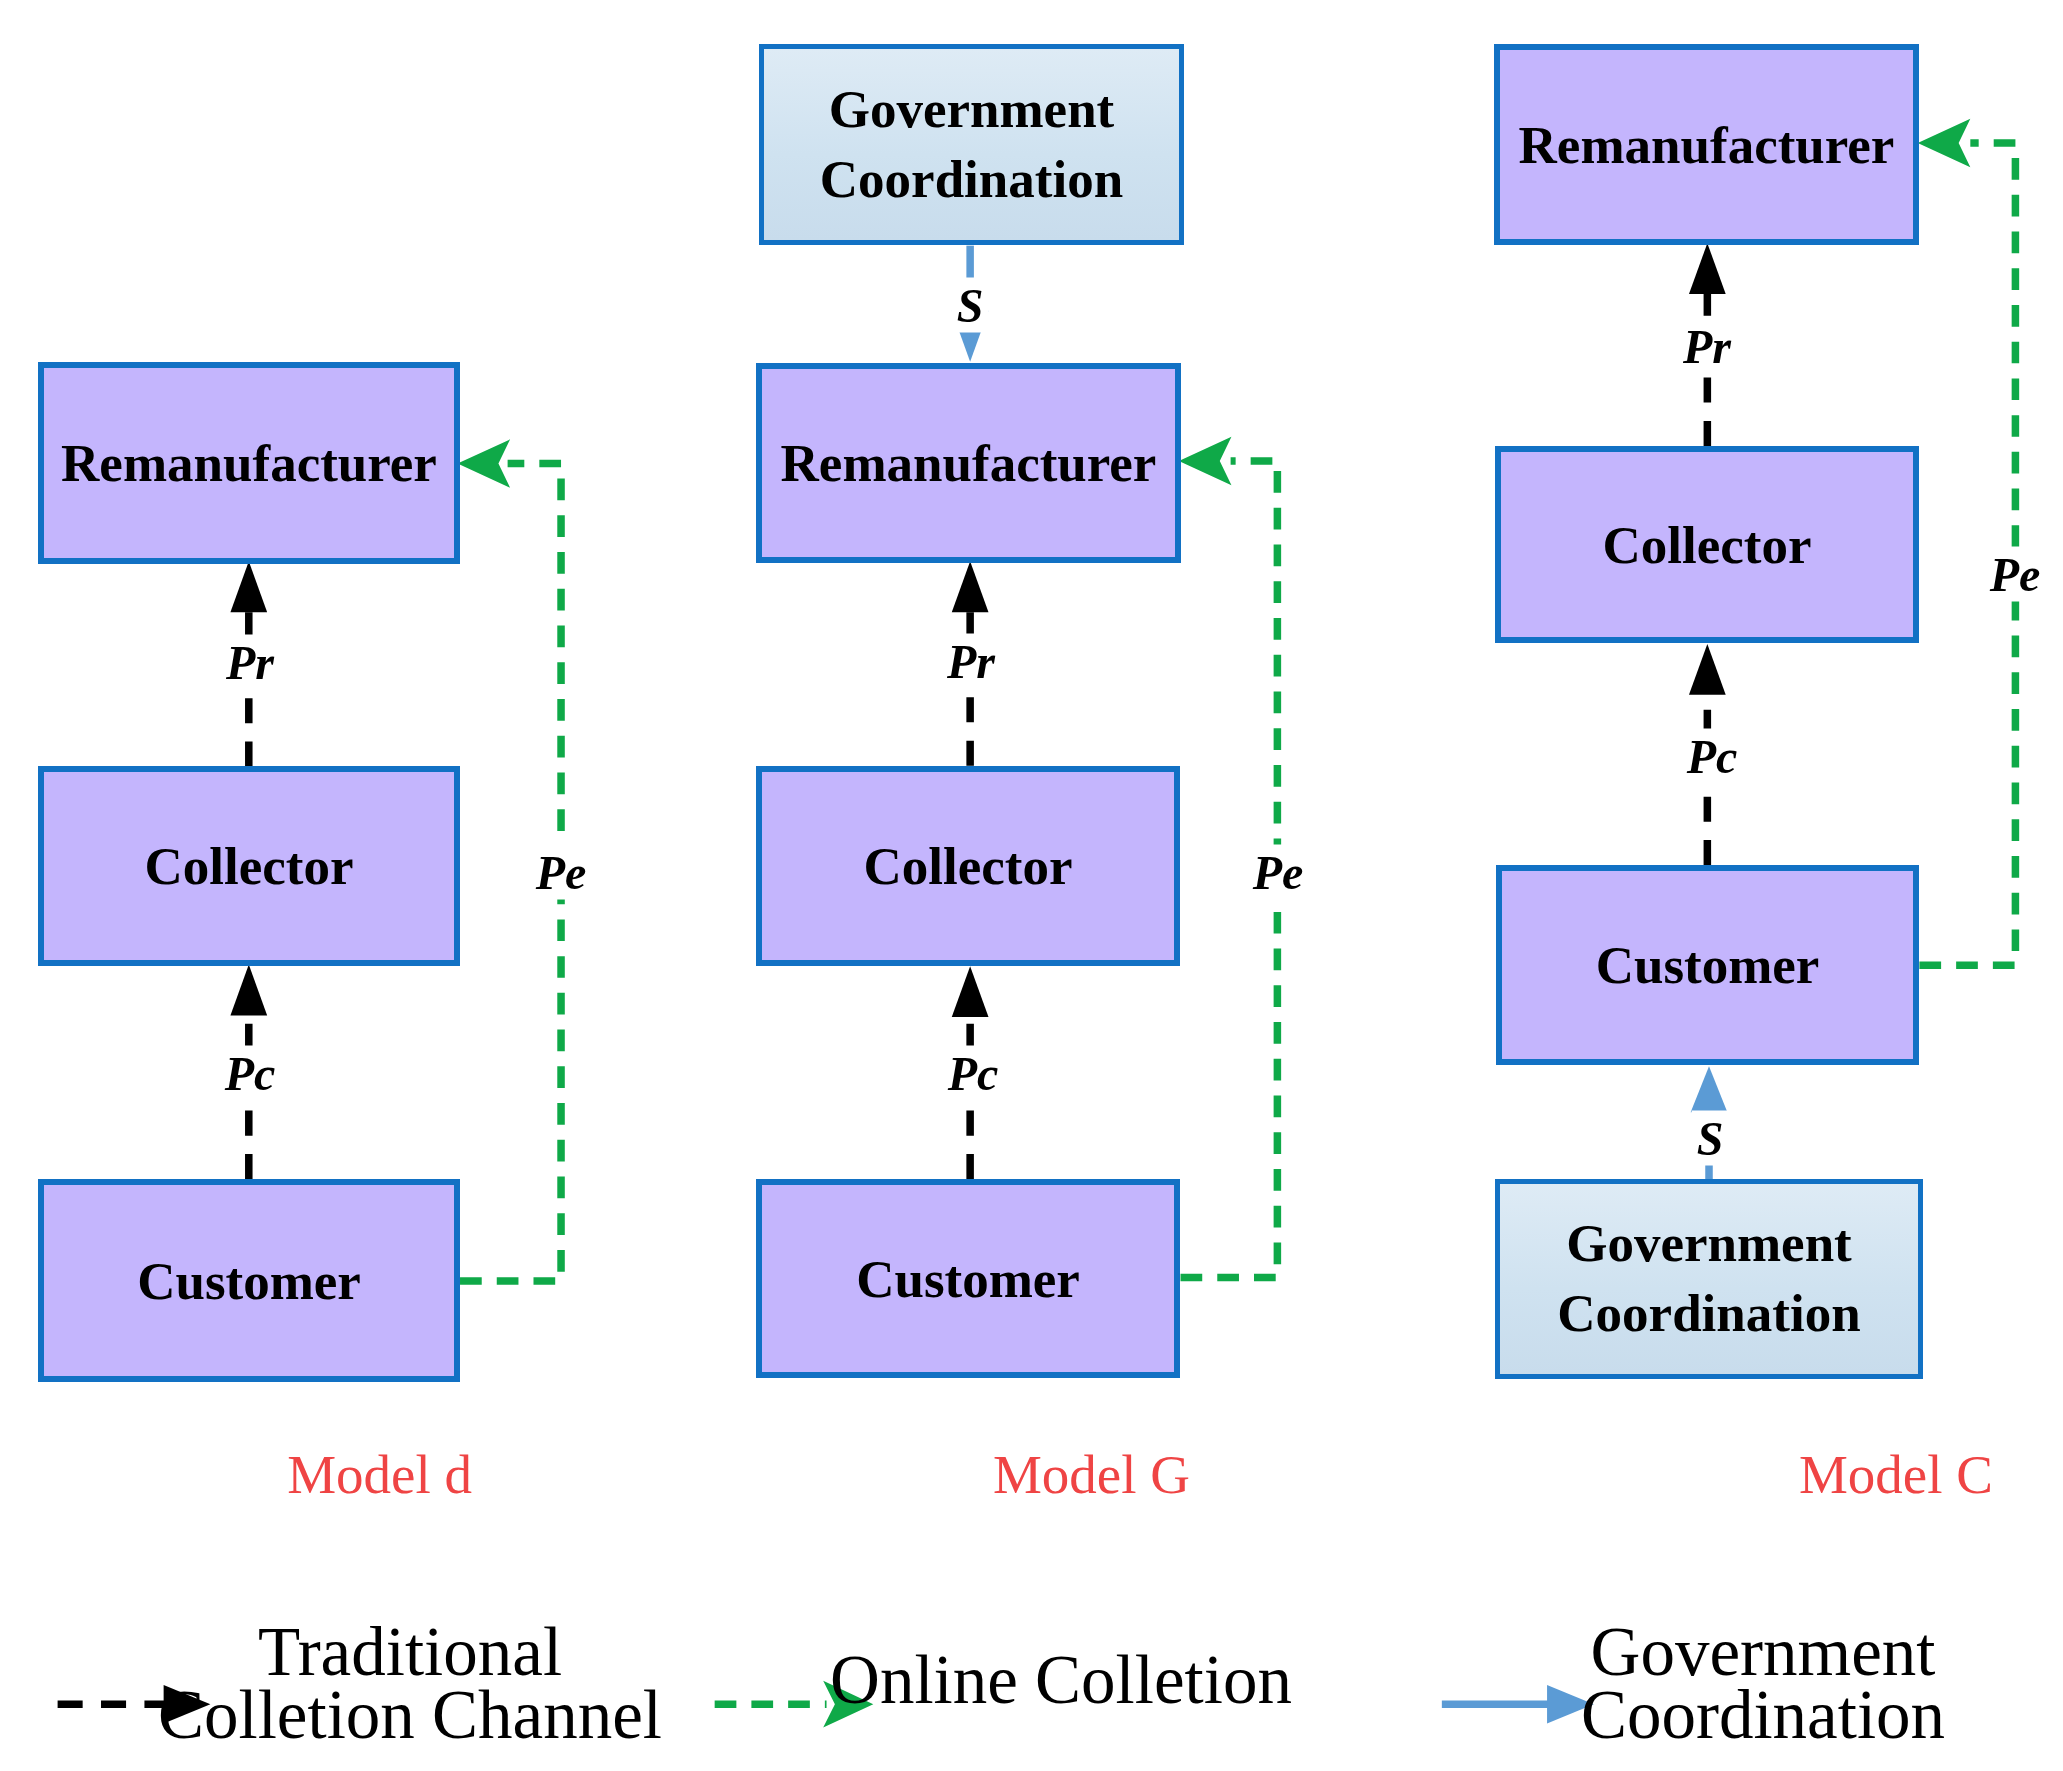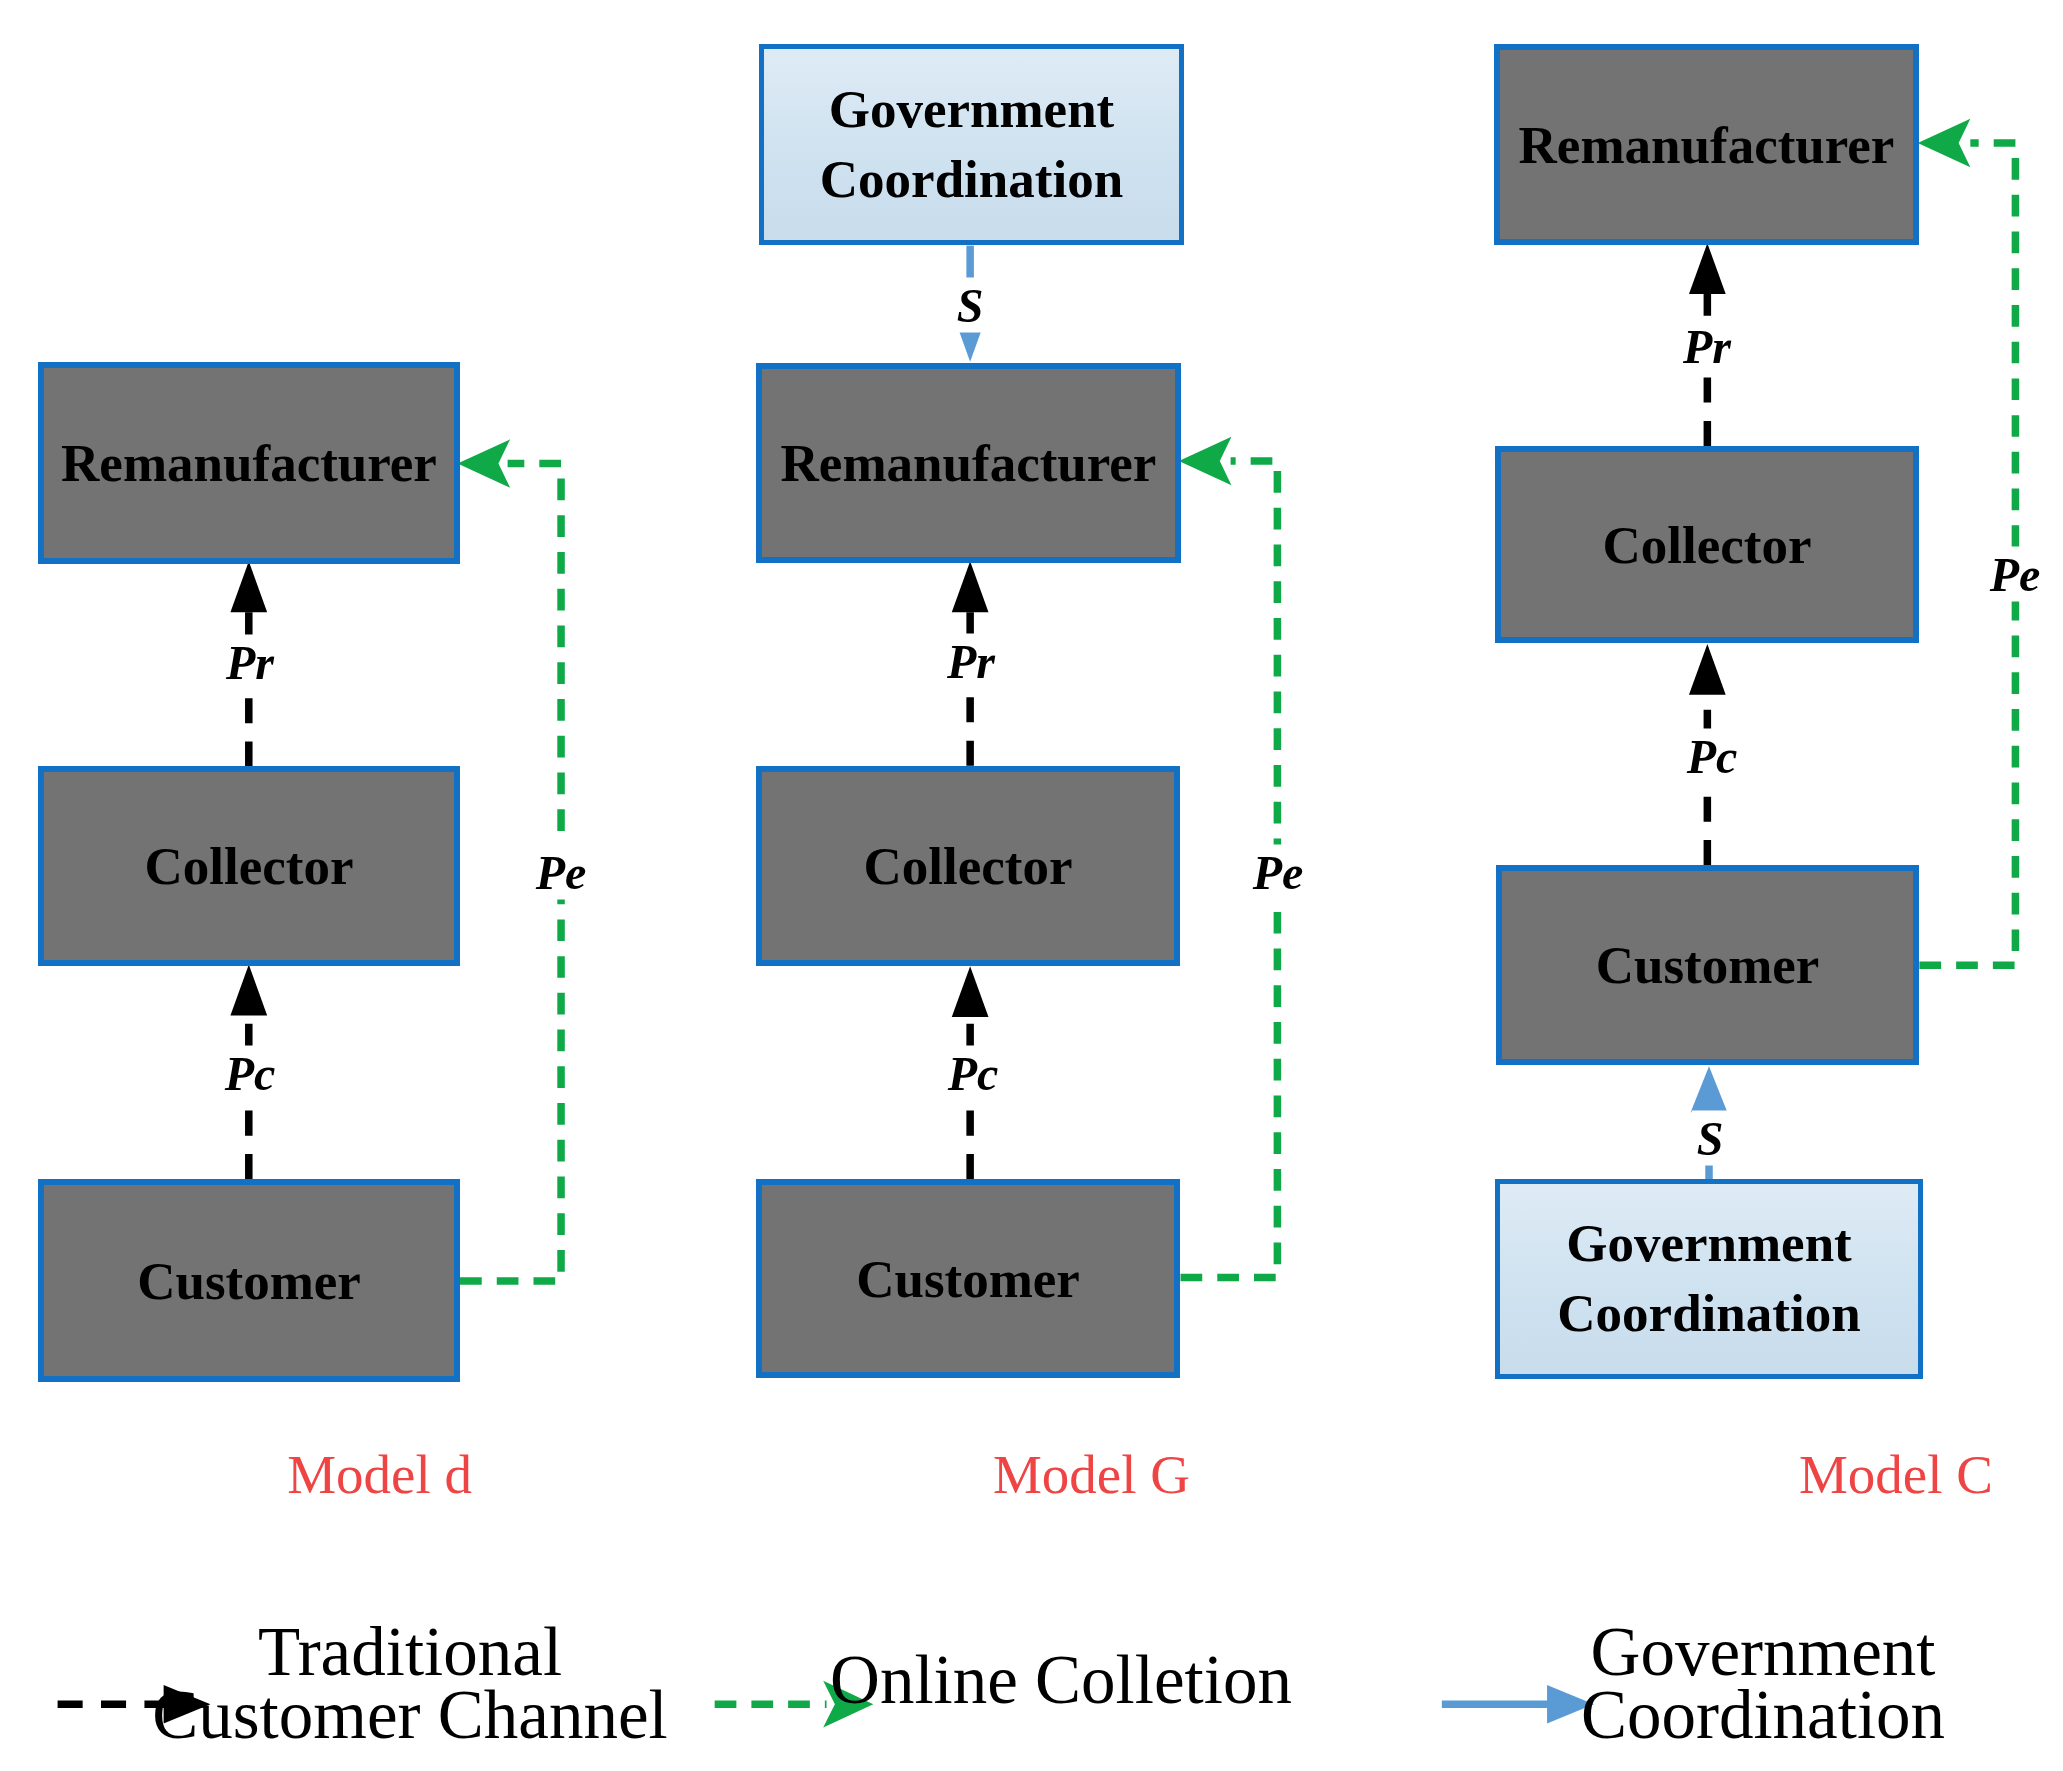--- a/index.html
+++ b/index.html
@@ -15,21 +15,21 @@
   .dash-green{stroke:#0FA948;stroke-width:9;stroke-dasharray:26 18;fill:none;}
   .solid-blue{stroke:#5B9BD5;stroke-width:9;fill:none;}
   .head-black{fill:#000000;stroke:none;}
   .head-green{fill:#0FA948;stroke:none;}
   .head-blue{fill:#5B9BD5;stroke:none;}
 
   .box{
     position:absolute;
     box-sizing:border-box;
     border:6.7px solid #1271C4;
-    background:#737373;
+    background:#c4b5fd;
     display:flex;
     align-items:center;
     justify-content:center;
     text-align:center;
     font-weight:bold;
     font-size:53px;
     color:#000;
   }
   .box.gov{
     border-width:5px;
@@ -182,21 +182,21 @@
     <span>Coordination</span>
   </div>
   <span class="arrow-label" style="left:1707px;top:346px;">Pr</span>
   <span class="arrow-label" style="left:1712px;top:756px;">Pc</span>
   <span class="arrow-label" style="left:1710px;top:1138px;">S</span>
   <span class="arrow-label" style="left:2015px;top:574px;">Pe</span>
   <div class="model-title" style="left:1776px;top:1443px;">Model C</div>
 
   <div class="legend-label" style="left:410px;top:1621px;">
     <div>Traditional</div>
-    <div>Customer Channel</div>
+    <div>Colletion Channel</div>
   </div>
   <div class="legend-label" style="left:1061px;top:1621px;margin-top:28px;">
     <div>Online Colletion</div>
   </div>
   <div class="legend-label" style="left:1763px;top:1621px;">
     <div>Government</div>
     <div>Coordination</div>
   </div>
 
 </div>

